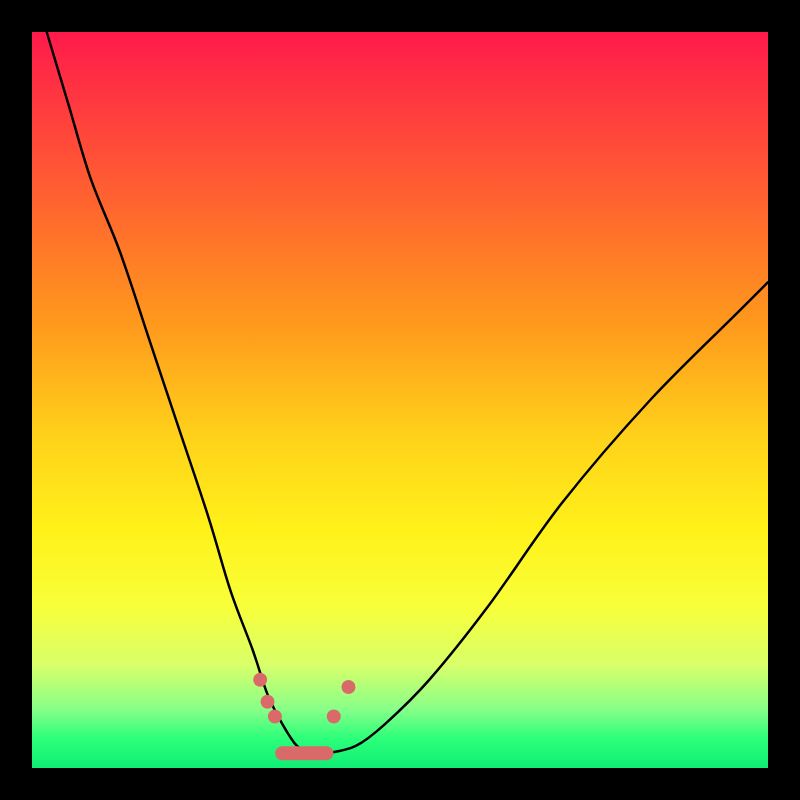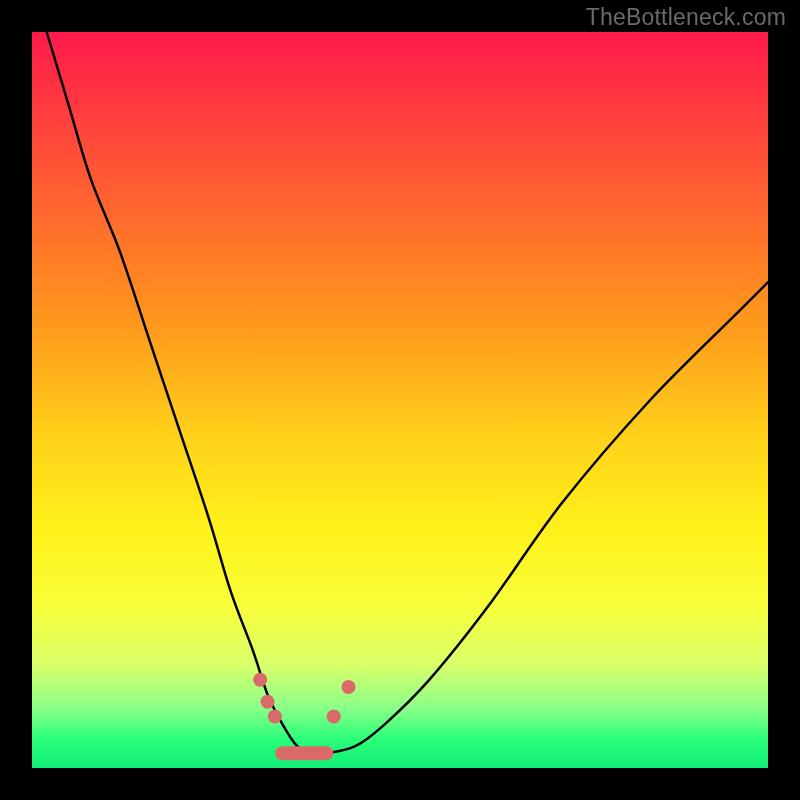--- a/index.html
+++ b/index.html
@@ -62,21 +62,20 @@
   }
   .dot {
     fill: #da6a6a;
   }
 </style>
 </head>
 <body>
 
 <div class="frame">
 
-  <div class="watermark">TheBottleneck.com</div>
 
   <div class="plot-area">
     <svg class="curve" viewBox="0 0 736 736">
       <path id="curve-path" fill="none" stroke="#000" stroke-width="2.5" stroke-linecap="round" d="M 14.72 0 C 18.400000000000002 12.266666666666671, 29.440000000000005 49.066666666666706, 36.800000000000004 73.60000000000002 C 44.160000000000004 98.13333333333334, 50.29333333333334 122.66666666666659, 58.88 147.19999999999993 C 67.46666666666667 171.73333333333326, 78.50666666666666 193.8133333333334, 88.32 220.80000000000007 C 98.13333333333333 247.78666666666675, 107.94666666666667 279.68, 117.76 309.12 C 127.57333333333334 338.56, 137.38666666666668 368, 147.20000000000002 397.44 C 157.01333333333335 426.88, 168.0533333333333 458.7733333333333, 176.64 485.76 C 185.22666666666666 512.7466666666667, 191.36 537.28, 198.72000000000003 559.36 C 206.08000000000004 581.44, 214.66666666666666 601.0666666666667, 220.79999999999998 618.24 C 226.9333333333333 635.4133333333333, 230.61333333333334 650.1333333333333, 235.52 662.4 C 240.42666666666668 674.6666666666666, 245.33333333333334 683.2533333333333, 250.24 691.84 C 255.14666666666668 700.4266666666667, 260.0533333333333 709.0133333333333, 264.96 713.92 C 269.8666666666667 718.8266666666666, 274.7733333333333 720.0533333333333, 279.68 721.28 C 284.5866666666667 722.5066666666667, 287.04 722.5066666666667, 294.40000000000003 721.28 C 301.76000000000005 720.0533333333333, 314.02666666666664 718.8266666666666, 323.84 713.92 C 333.6533333333333 709.0133333333333, 341.0133333333333 702.88, 353.28 691.84 C 365.5466666666666 680.8000000000001, 380.2666666666667 667.3066666666667, 397.44000000000005 647.6800000000001 C 414.6133333333334 628.0533333333334, 434.24 603.5200000000001, 456.32 574.08 C 478.4 544.64, 502.9333333333333 505.3866666666667, 529.92 471.04 C 556.9066666666666 436.6933333333333, 588.8 399.8933333333333, 618.24 368 C 647.6800000000001 336.1066666666667, 686.9333333333333 299.3066666666667, 706.56 279.68 C 726.1866666666666 260.05333333333334, 731.0933333333334 255.14666666666662, 736 250.23999999999995"></path>
       <line id="plateau-line" class="plateau" x1="250.24" y1="721.28" x2="294.40000000000003" y2="721.28"></line>
       <g id="dots">
           <circle cx="228.16" cy="647.6800000000001" r="7" class="dot"></circle>
           <circle cx="235.52" cy="669.76" r="7" class="dot"></circle>
           <circle cx="242.88000000000002" cy="684.48" r="7" class="dot"></circle>
           <circle cx="301.76" cy="684.48" r="7" class="dot"></circle>

